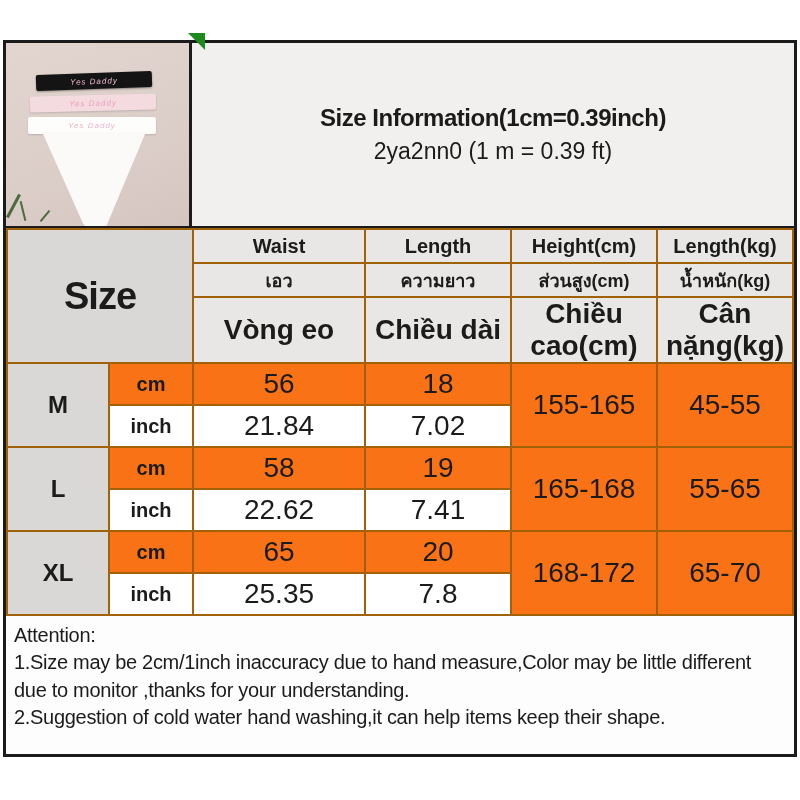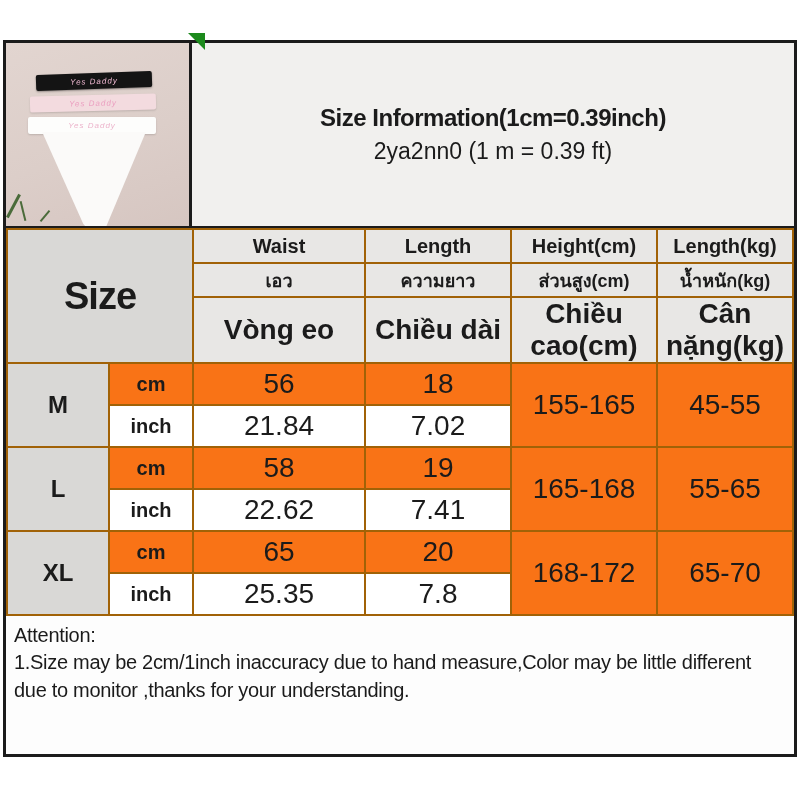--- a/index.html
+++ b/index.html
@@ -192,16 +192,17 @@
         <td class="bg-white t-unit">inch</td>
         <td class="bg-white t-num">25.35</td>
         <td class="bg-white t-num">7.8</td>
       </tr>
     </tbody>
       </table>
 
     <div class="attention">
       <div class="att-line">Attention:</div>
       <div class="att-line">1.Size may be 2cm/1inch inaccuracy due to hand measure,Color may be little different due to monitor ,thanks for your understanding.</div>
+      <div class="att-line">2.Suggestion of cold water hand washing,it can help items keep their shape.</div>
     </div>
 
   </div>
 </div>
 
 </body></html>

